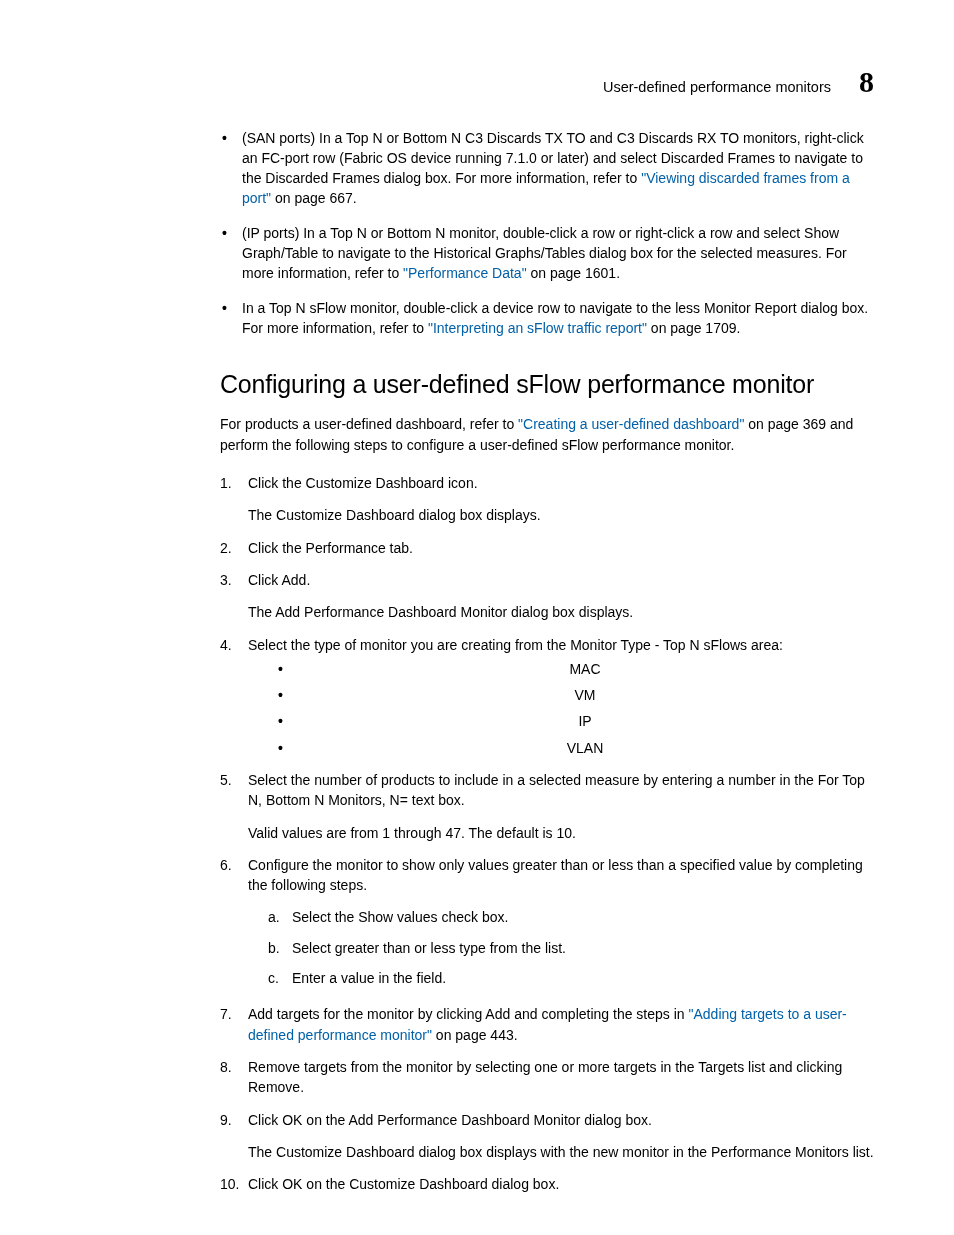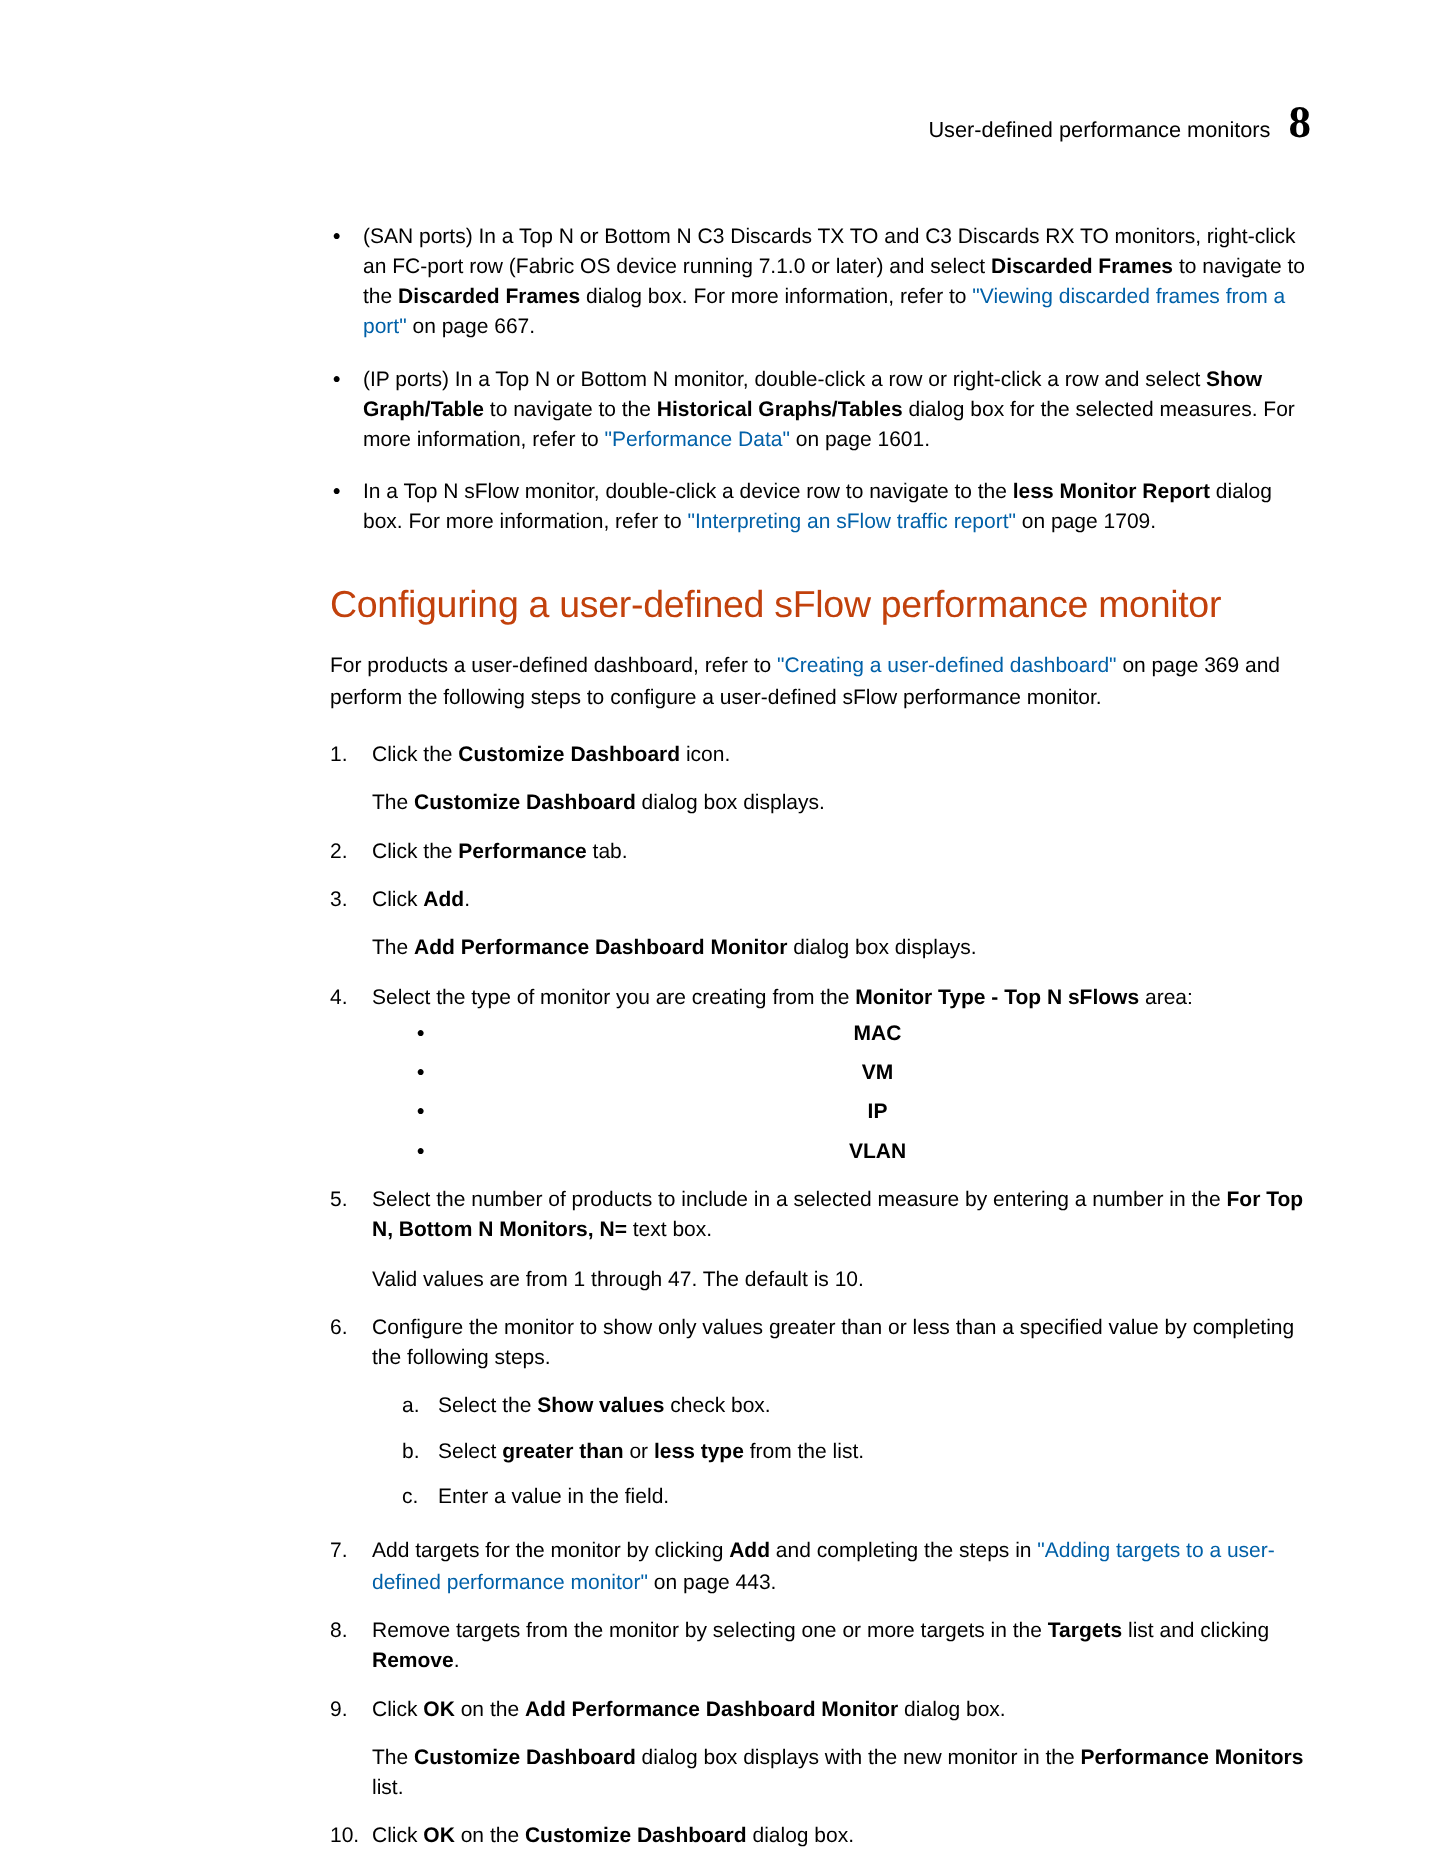--- a/index.html
+++ b/index.html
@@ -12,22 +12,22 @@
     padding: 0;
     width: 954px;
   }
   .page {
     padding: 60px 80px 60px 80px;
   }
   .running-head {
     display: flex;
     justify-content: flex-end;
     align-items: baseline;
-    gap: 12px;
-    margin-bottom: 43px;
+    gap: 28px;
+    margin-bottom: 24px;
   }
   .running-head .rh-text {
     font-size: 14.5px;
     color: #000;
   }
   .running-head .rh-num {
     font-family: Georgia, 'Times New Roman', serif;
     font-size: 30px;
     font-weight: 700;
   }
@@ -72,21 +72,21 @@
     font-weight: 700;
   }
   h1.section-title {
     font-family: "Helvetica Neue", Arial, sans-serif;
     font-weight: 400;
     font-stretch: condensed;
     font-size: 25px;
     letter-spacing: -0.2px;
     margin: 0 0 12px -140px;
     padding-left: 0;
-    color: #c2410c;
+    color: #000000;
   }
   ol.steps {
     margin: 0;
     padding: 0;
     list-style: none;
     counter-reset: step;
   }
   ol.steps > li {
     counter-increment: step;
     position: relative;
@@ -118,21 +118,21 @@
   ol.substeps > li::before {
     content: counter(sub, lower-alpha) ".";
     position: absolute;
     left: 0;
     top: 0;
   }
   a.xref {
     color: #0060a8;
     text-decoration: none;
   }
-  b { font-weight: 700; }
+  b { font-weight: 400; }
   .intro {
     margin: 0 0 18px 0;
   }
 </style>
 </head>
 <body>
 
 <div class="page">
 
   <div class="running-head">

